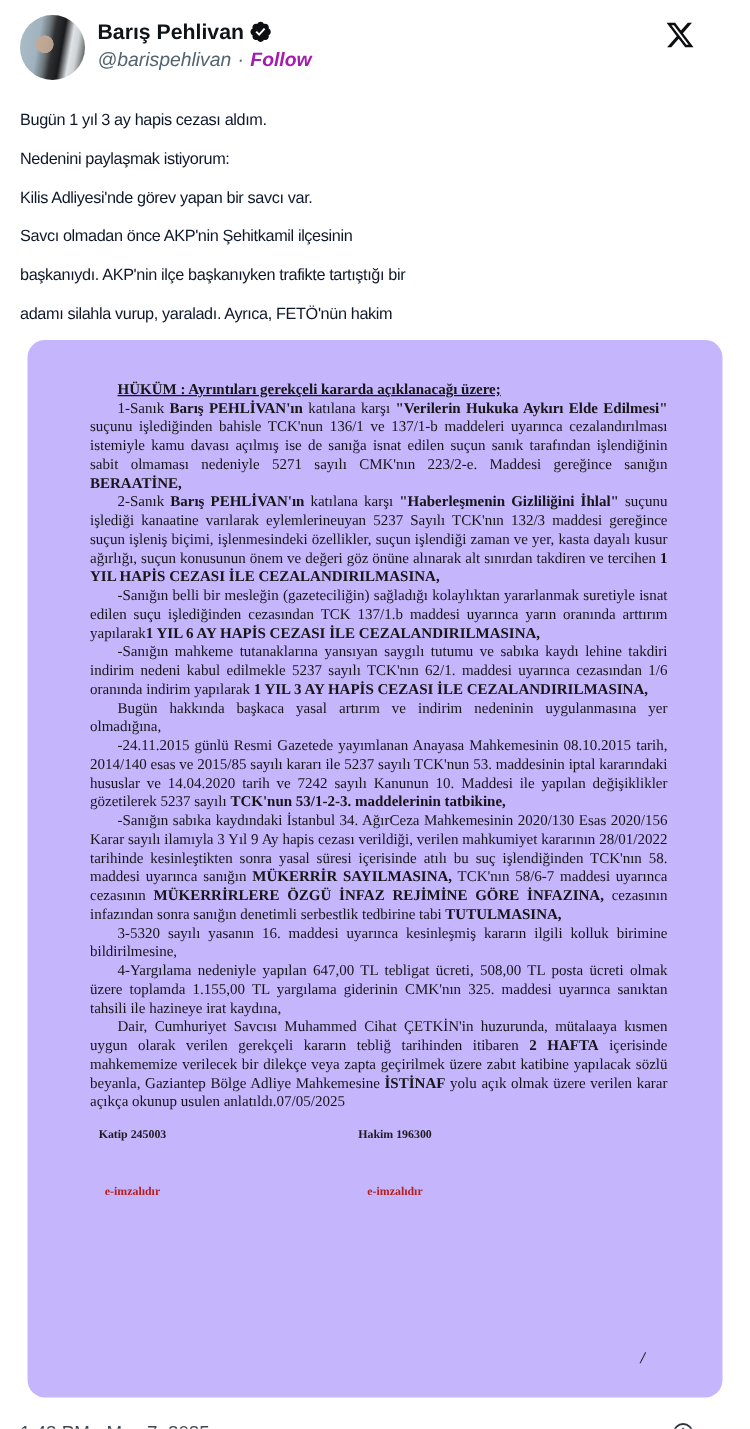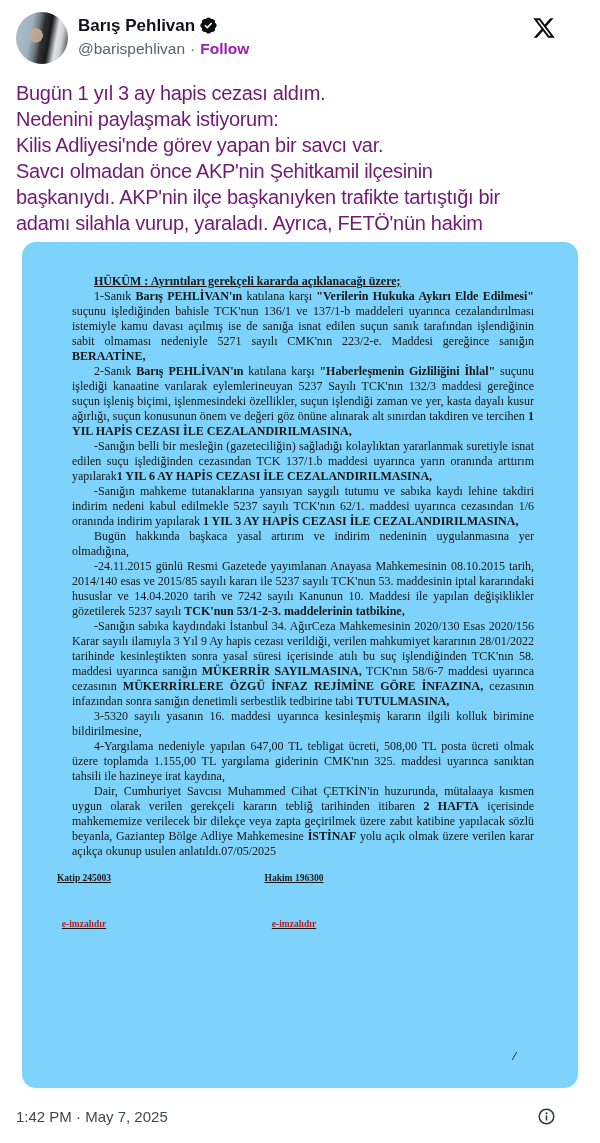--- a/index.html
+++ b/index.html
@@ -13,32 +13,32 @@
   .avatar {
     width: 52px; height: 52px; border-radius: 50%;
     background:
       radial-gradient(circle at 38% 45%, rgba(196,170,148,.9) 0 16%, rgba(196,170,148,0) 17%),
       linear-gradient(100deg, #aebfca 0%, #9fb2be 30%, #6d757a 42%, #2e3032 50%, #191a1c 62%, #dfe3e5 74%, #cfd4d7 82%, #232527 100%);
     flex: 0 0 52px;
   }
   .names { margin-left: 10px; padding-top: 3px; }
   .name-row { display: flex; align-items: center; font-size: 17px; font-weight: 700; line-height: 21px; }
   .badge { width: 19px; height: 19px; margin-left: 4px; display: inline-block; }
-  .handle-row { display: flex; align-items: center; font-size: 15.5px; color: #536471; line-height: 21px; margin-top: 2px; }
+  .handle-row { display: flex; align-items: center; font-size: 15.5px; color: #536471; line-height: 21px; margin-top: 2px; font-style: italic; }
   .handle-sep { margin: 0 5px; }
   .follow { font-weight: 700; color: #a21caf; }
   .x-logo { position: absolute; top: 4px; right: 4px; width: 24px; height: 24px; }
 
   
   .tweet-text {
     margin-top: 14px;
-    font-size: 20px; letter-spacing: -0.3px;
-    line-height: 26px;
+    font-size: 13px; letter-spacing: -0.3px;
+    line-height: 31px;
     white-space: pre;
-    color: #701a75;
+    color: #0f172a;
   }
 
   
   .doc {
     position: relative;
     margin: 6px 0 0 6px;
     width: 556px; height: 846px;
     border-radius: 14px;
     overflow: hidden;
   }
@@ -46,21 +46,21 @@
     padding: 32px 44px 0 50px;
     font-family: "Liberation Serif", serif;
     font-size: 12px; line-height: 15px;
     color: #161616;
     text-align: justify;
   }
   .doc-par { margin: 0; text-indent: 22px; }
   .doc-par .b { font-weight: 700; }
   .doc-par .u { text-decoration: underline; }
 
-  .sig-row { display: flex; margin-top: 14px; padding-left: 20px; text-decoration: underline; }
+  .sig-row { display: flex; margin-top: 14px; padding-left: 42px; }
   .sig-block { text-align: center; width: 84px; }
   .sig-block + .sig-block { margin-left: 126px; }
   .sig-name { font-family: "Liberation Serif", serif; font-size: 9.5px; font-weight: 700; color: #1c1c1c; }
   .sig-stamp { font-family: "Liberation Serif", serif; font-size: 9.5px; font-weight: 700; margin-top: 36px; }
   .page-mark { position: absolute; right: 62px; bottom: 24px; font-family: "Liberation Serif", serif; font-style: italic; font-weight: 700; font-size: 13px; color: #222; }
 
   
   .footer { display: flex; justify-content: space-between; align-items: center; margin-top: 19px; }
   .timestamp { font-size: 15px; color: #40474e; }
   .info-icon { width: 19px; height: 19px; margin-right: 4px; }
@@ -90,21 +90,21 @@
     </svg>
   </div>
 
   <div class="tweet-text">Bugün 1 yıl 3 ay hapis cezası aldım.
 Nedenini paylaşmak istiyorum:
 Kilis Adliyesi'nde görev yapan bir savcı var.
 Savcı olmadan önce AKP'nin Şehitkamil ilçesinin
 başkanıydı. AKP'nin ilçe başkanıyken trafikte tartıştığı bir
 adamı silahla vurup, yaraladı. Ayrıca, FETÖ'nün hakim</div>
 
-  <div class="doc" style="background: #7dd3fc;">
+  <div class="doc" style="background: #c4b5fd;">
     <div class="doc-text">
         <p class="doc-par"><span class="b u">HÜKÜM : Ayrıntıları gerekçeli kararda açıklanacağı üzere;</span></p>
         <p class="doc-par"><span>1-Sanık </span><span class="b">Barış PEHLİVAN'ın</span><span> katılana karşı </span><span class="b">"Verilerin Hukuka Aykırı Elde Edilmesi"</span><span> suçunu işlediğinden bahisle TCK'nun 136/1 ve 137/1-b maddeleri uyarınca cezalandırılması istemiyle kamu davası açılmış ise de sanığa isnat edilen suçun sanık tarafından işlendiğinin sabit olmaması nedeniyle 5271 sayılı CMK'nın 223/2-e. Maddesi gereğince sanığın </span><span class="b">BERAATİNE,</span></p>
         <p class="doc-par"><span>2-Sanık </span><span class="b">Barış PEHLİVAN'ın</span><span> katılana karşı </span><span class="b">"Haberleşmenin Gizliliğini İhlal"</span><span> suçunu işlediği kanaatine varılarak eylemlerineuyan 5237 Sayılı TCK'nın 132/3 maddesi gereğince suçun işleniş biçimi, işlenmesindeki özellikler, suçun işlendiği zaman ve yer, kasta dayalı kusur ağırlığı, suçun konusunun önem ve değeri göz önüne alınarak alt sınırdan takdiren ve tercihen </span><span class="b">1 YIL HAPİS CEZASI İLE CEZALANDIRILMASINA,</span></p>
         <p class="doc-par"><span>-Sanığın belli bir mesleğin (gazeteciliğin) sağladığı kolaylıktan yararlanmak suretiyle isnat edilen suçu işlediğinden cezasından TCK 137/1.b maddesi uyarınca yarın oranında arttırım yapılarak</span><span class="b">1 YIL 6 AY HAPİS CEZASI İLE CEZALANDIRILMASINA,</span></p>
         <p class="doc-par"><span>-Sanığın mahkeme tutanaklarına yansıyan saygılı tutumu ve sabıka kaydı lehine takdiri indirim nedeni kabul edilmekle 5237 sayılı TCK'nın 62/1. maddesi uyarınca cezasından 1/6 oranında indirim yapılarak </span><span class="b">1 YIL 3 AY HAPİS CEZASI İLE CEZALANDIRILMASINA,</span></p>
         <p class="doc-par"><span>Bugün hakkında başkaca yasal artırım ve indirim nedeninin uygulanmasına yer olmadığına,</span></p>
         <p class="doc-par"><span>-24.11.2015 günlü Resmi Gazetede yayımlanan Anayasa Mahkemesinin 08.10.2015 tarih, 2014/140 esas ve 2015/85 sayılı kararı ile 5237 sayılı TCK'nun 53. maddesinin iptal kararındaki hususlar ve 14.04.2020 tarih ve 7242 sayılı Kanunun 10. Maddesi ile yapılan değişiklikler gözetilerek 5237 sayılı </span><span class="b">TCK'nun 53/1-2-3. maddelerinin tatbikine,</span></p>
         <p class="doc-par"><span>-Sanığın sabıka kaydındaki İstanbul 34. AğırCeza Mahkemesinin 2020/130 Esas 2020/156 Karar sayılı ilamıyla 3 Yıl 9 Ay hapis cezası verildiği, verilen mahkumiyet kararının 28/01/2022 tarihinde kesinleştikten sonra yasal süresi içerisinde atılı bu suç işlendiğinden TCK'nın 58. maddesi uyarınca sanığın </span><span class="b">MÜKERRİR SAYILMASINA,</span><span> TCK'nın 58/6-7 maddesi uyarınca cezasının </span><span class="b">MÜKERRİRLERE ÖZGÜ İNFAZ REJİMİNE GÖRE İNFAZINA,</span><span> cezasının infazından sonra sanığın denetimli serbestlik tedbirine tabi </span><span class="b">TUTULMASINA,</span></p>
         <p class="doc-par"><span>3-5320 sayılı yasanın 16. maddesi uyarınca kesinleşmiş kararın ilgili kolluk birimine bildirilmesine,</span></p>

